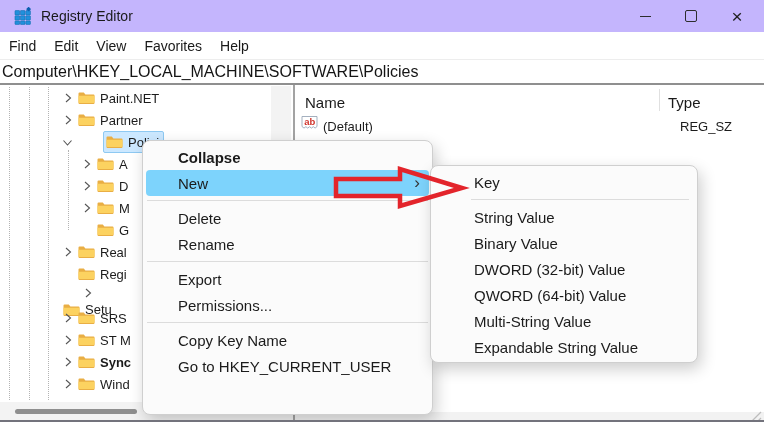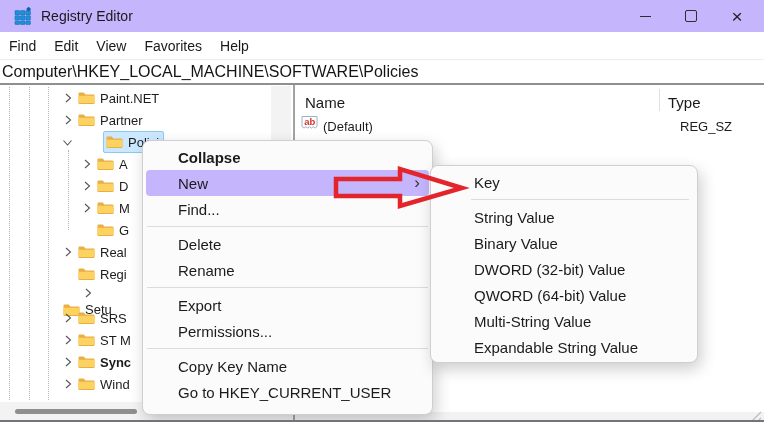--- a/index.html
+++ b/index.html
@@ -54,21 +54,21 @@
   #ab-icon{left:301px;top:115px;z-index:1;}
 
   
   .menu{position:absolute;background:#fbfbfb;border:1px solid #cfcfcf;border-radius:8px;box-shadow:3px 6px 16px rgba(0,0,0,.2);padding:3px 0;box-sizing:border-box;font-size:15px;color:#1b1b1b;}
   #context-menu{left:142px;top:140px;width:291px;height:275px;z-index:20;}
   #new-submenu{left:430px;top:165px;width:268px;height:198px;z-index:21;}
   .menu-item{height:26px;display:flex;align-items:center;margin:0 3px;border-radius:4px;position:relative;white-space:nowrap;}
   #context-menu .menu-item{padding:0 12px 0 32px;}
   #new-submenu .menu-item{padding:0 12px 0 40px;}
   .menu-item.bold{font-weight:bold;}
-  .menu-item.hov{background:#c4b5fd;}
+  .menu-item.hov{background:#7dd3fc;}
   .sub-arrow{position:absolute;right:9px;font-size:17px;color:#333;font-weight:400;}
   .menu-sep{height:1px;background:#dcdcdc;}
   #context-menu .menu-sep{margin:4px 4px;}
   #new-submenu .menu-sep{margin:4px 8px 4px 40px;}
 
   
   #annotation-arrow{left:330px;top:160px;z-index:30;pointer-events:none;}
 </style>
 </head>
 <body>
@@ -343,23 +343,20 @@
   <span class="cell" style="left:668px;margin-left:12px;">REG_SZ</span>
 
   <div id="context-menu" class="menu">
       <div class="menu-item bold">
         <span>Collapse</span>
       </div>
       <div class="menu-item hov">
         <span>New</span>
         <span class="sub-arrow">›</span>
       </div>
-      <div class="menu-item">
-        <span>Find...</span>
-      </div>
       <div class="menu-sep"></div>
       <div class="menu-item">
         <span>Delete</span>
       </div>
       <div class="menu-item">
         <span>Rename</span>
       </div>
       <div class="menu-sep"></div>
       <div class="menu-item">
         <span>Export</span>

